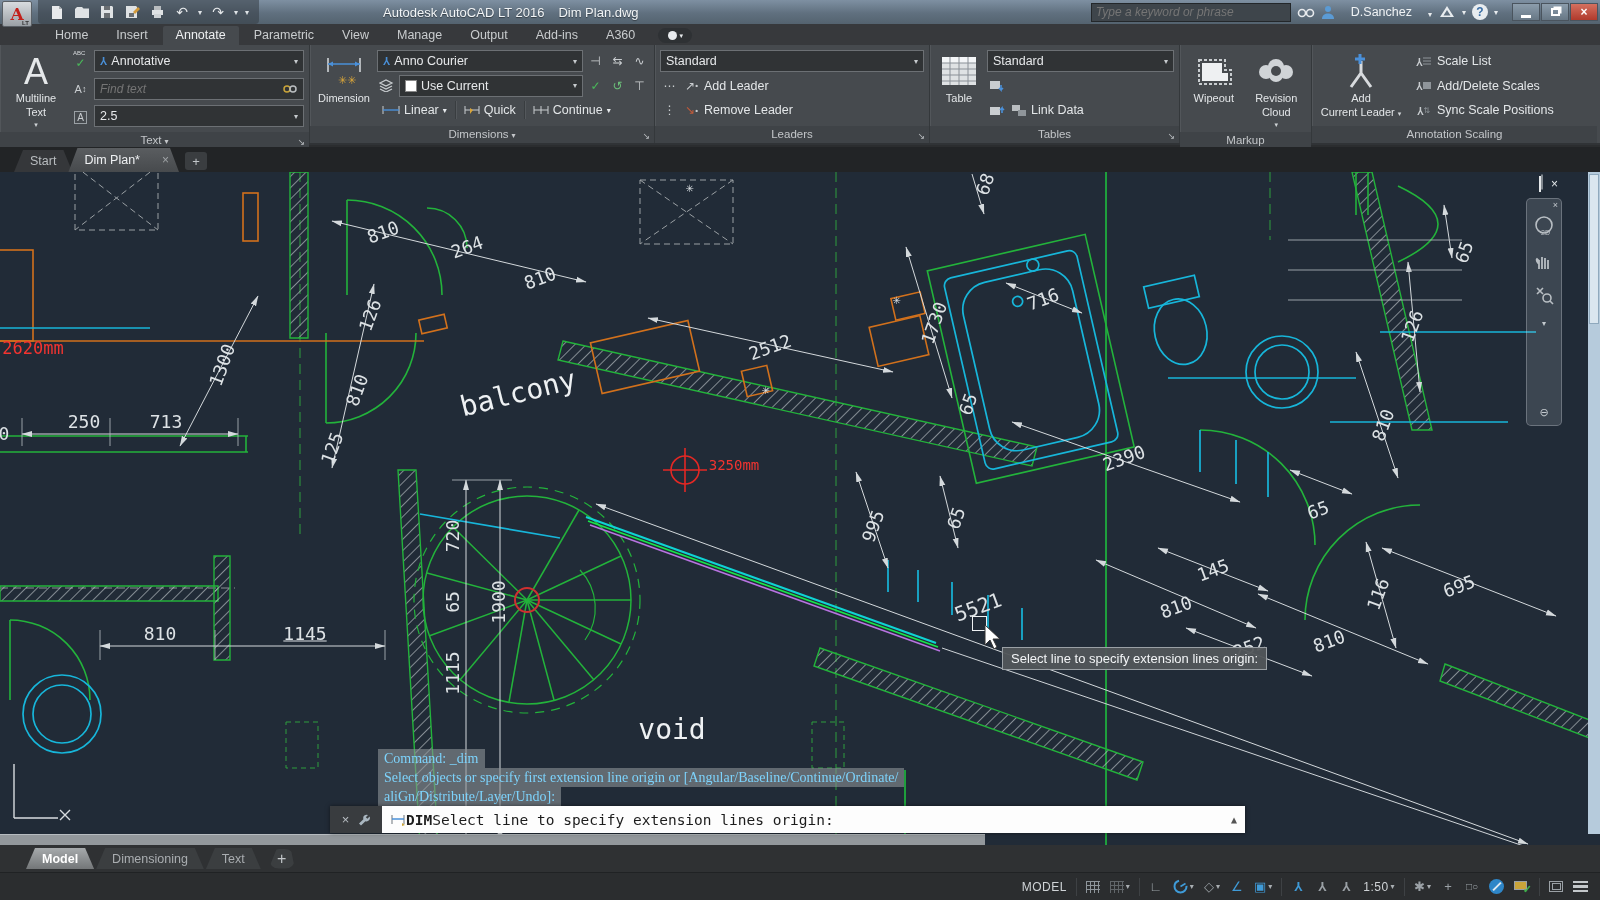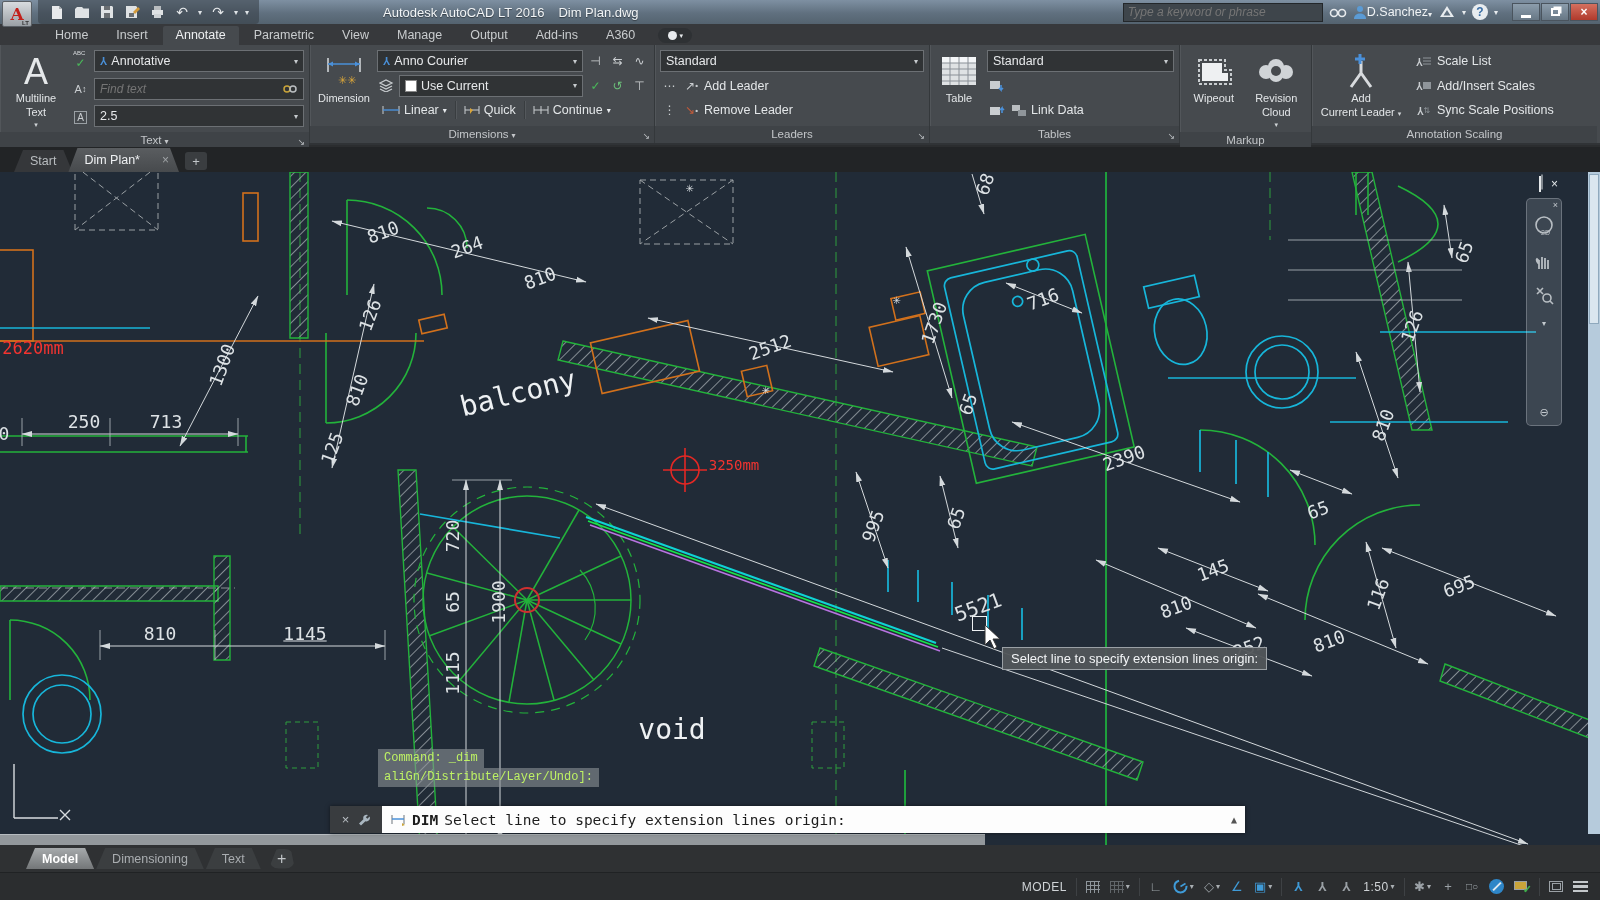--- a/index.html
+++ b/index.html
@@ -12,21 +12,21 @@
   .acad-a{color:#c2201a;font-size:17px;font-weight:bold;font-family:"DejaVu Serif",serif;line-height:1}
   .acad-lt{position:absolute;bottom:0;right:2px;font-size:6px;color:#333;font-weight:bold}
   .qat{position:absolute;left:38px;top:0;height:24px;display:flex;align-items:center;gap:7px;padding:0 10px;background:rgba(52,60,68,.55);border-radius:0 0 4px 4px}
   .qat .qi{width:18px;height:16px;display:flex;align-items:center;justify-content:center;color:#e6e9eb;font-size:14px}
   .qcaret{color:#dfe3e6;font-size:8px}
   .title-text{position:absolute;left:383px;top:0;height:24px;display:flex;align-items:center;gap:14px;color:#f2f5f7;font-size:13px;text-shadow:0 1px 1px rgba(0,0,0,.45)}
   .tb-right{position:absolute;right:2px;top:0;height:24px;display:flex;align-items:center;gap:6px}
   .search-wrap{display:flex;align-items:center;background:#3e454b;border:1px solid #23272a;height:19px;width:200px;padding:0 4px}
   .search-wrap input{flex:1;background:transparent;border:none;outline:none;color:#b7bdc2;font-style:italic;font-size:12px;font-family:"Liberation Sans",sans-serif}
   .binoc{display:inline-flex}
-  .tb-user{display:flex;align-items:flex-end;gap:0;color:#f0f3f5;font-size:12.5px}
+  .tb-user{display:flex;align-items:flex-end;gap:16px;color:#f0f3f5;font-size:12.5px}
   .caret-s{font-size:8px;color:#e8ebee}
   .helpq{width:16px;height:16px;border-radius:50%;background:#e8ecef;color:#3a6ea5;font-weight:bold;font-size:12px;display:flex;align-items:center;justify-content:center}
   .winbtns{display:flex;gap:1px;margin-left:8px}
   .wb{width:28px;height:18px;border:1px solid #4a545e;background:linear-gradient(180deg,#8c9dac,#677785);display:flex;align-items:center;justify-content:center;color:#fff}
   .wb.close{background:linear-gradient(180deg,#d4705f,#b03a2c);font-size:12px;font-weight:bold}
   .wb .minbar{width:10px;height:3px;background:#fff;margin-top:8px}
   .wb .restico{width:9px;height:8px;border:2px solid #fff;box-shadow:2px -2px 0 -0.5px #fff}
 
   
   .tabrow{position:absolute;left:0;top:24px;width:1600px;height:21px;background:#37393c;display:flex;align-items:flex-end;padding-left:42px;gap:2px}
@@ -73,27 +73,27 @@
   .vp-ctrls .minbar2{width:9px;height:2px;background:#e4e8ea;margin-top:7px}
   .navbar{position:absolute;left:1526px;top:26px;width:36px;height:228px;background:rgba(205,210,215,.16);border:1px solid rgba(230,235,240,.28);border-radius:5px;display:flex;flex-direction:column;align-items:center;gap:14px;padding-top:16px;color:#c3c9ce}
   .navbar .nx{position:absolute;top:1px;right:3px;font-size:9px}
   .scroll-v{position:absolute;left:1588px;top:0;width:12px;height:662px;background:#b6cbdc}
   .scroll-v .thumb{position:absolute;left:1px;top:2px;width:10px;height:150px;background:#dae6ef;border:1px solid #8fa9bd}
   .scroll-h{position:absolute;left:0;top:662px;width:985px;height:11px;background:#93989c;border-top:1px solid #b7bcc0}
   .ucs{position:absolute;left:0;top:580px;color:#d7dcdf}
   .tooltip{position:absolute;left:1002px;top:475px;background:rgba(82,86,90,.95);border:1px solid #9aa0a5;color:#f2f4f6;font-size:13px;padding:3px 8px;white-space:nowrap;z-index:8}
   .pickbox{position:absolute;left:972px;top:444px;width:15px;height:15px;border:1.5px solid #eef1f3;z-index:8}
   .cursor-arrow{position:absolute;left:982px;top:452px;z-index:9}
-  .cmd-history{position:absolute;left:378px;top:577px;z-index:7;font-family:Liberation Mono, monospace;font-size:12px;color:#bef264}
+  .cmd-history{position:absolute;left:378px;top:577px;z-index:7;font-family:Liberation Serif, serif;font-size:14px;color:#7dd3fc}
   .cmd-history .hline{display:table;background:rgba(140,146,150,.6);padding:1px 6px;line-height:17px}
 
   
   .cmdbar{position:absolute;left:330px;top:806px;width:915px;height:27px;display:flex;z-index:10;box-shadow:0 0 4px rgba(0,0,0,.5)}
   .cmd-left{width:52px;background:#393c3f;display:flex;align-items:center;justify-content:center;gap:8px;color:#b9bfc4;font-size:13px}
-  .cmd-main{flex:1;background:#fdfdfd;display:flex;align-items:center;gap:6px;padding:0 8px;font-family:"DejaVu Sans Mono",monospace;font-size:14.5px;color:#1c1c1c}
+  .cmd-main{flex:1;background:#fdfdfd;display:flex;align-items:center;gap:0;padding:0 8px;font-family:"DejaVu Sans Mono",monospace;font-size:14.5px;color:#1c1c1c}
   .cmd-main b{font-weight:bold}
   .cmd-up{margin-left:auto;color:#555;font-size:10px}
 
   
   .layoutrow{position:absolute;left:0;top:845px;width:1600px;height:27px;background:#2f3133;display:flex;align-items:center;padding-left:26px;gap:2px}
   .ltab{height:21px;display:flex;align-items:center;padding:0 16px;font-size:12.5px;color:#a9adb0;background:#3b3e40;clip-path:polygon(9px 0,calc(100% - 9px) 0,100% 100%,0 100%)}
   .ltab.active{background:linear-gradient(180deg,#a6aaac,#737678);color:#fff;font-weight:bold}
   .lplus{width:26px;height:20px;background:#3b3e40;border-radius:10px;color:#c2c6c9;display:flex;align-items:center;justify-content:center;margin-left:6px;clip-path:polygon(8px 0,calc(100% - 4px) 0,100% 100%,0 100%)}
   .statusrow{position:absolute;left:0;top:872px;width:1600px;height:28px;background:#2b2d2f;border-top:1px solid #202224;display:flex;align-items:center;justify-content:flex-end;padding-right:8px;gap:2px}
   .sbtn{height:22px;min-width:22px;display:flex;align-items:center;justify-content:center;gap:2px;padding:0 4px;color:#9ba1a6;font-size:13px;border-radius:2px}
@@ -452,21 +452,21 @@
               </span>
             <span>Scale List</span>
           </div>
           <div class="rbtn">
             <span class="si">
                 <span class="flipY" style="font-size:10px;color:#c9cdd0">Y</span>
                 <svg width="8" height="9">
                   <rect x="0" y="1" width="8" height="7" fill="#8f959a"></rect>
                 </svg>
               </span>
-            <span>Add/Insert Scales</span>
+            <span>Add/Delete Scales</span>
           </div>
           <div class="rbtn">
             <span class="si">
                 <span class="flipY" style="font-size:10px;color:#c9cdd0">Y</span>
                 <span style="font-size:8px;color:#8f959a">⇅</span>
               </span>
             <span>Sync Scale Positions</span>
           </div>
         </div>
       </div>
@@ -747,20 +747,21 @@
 
     <div class="ucs">
       <svg width="90" height="70">
           <path d="M14 66V12M14 66h44" stroke="#d7dcdf" stroke-width="1.4" fill="none"></path>
           <path d="M60 58l10 10M70 58l-10 10" stroke="#d7dcdf" stroke-width="1.4"></path>
         </svg>
     </div>
 
     <div class="cmd-history">
       <div class="hline">Command: _dim</div>
+      <div class="hline">Select objects or specify first extension line origin or [Angular/Baseline/Continue/Ordinate/</div>
       <div class="hline">aliGn/Distribute/Layer/Undo]:</div>
     </div>
 
     <div class="pickbox"></div>
     <div class="cursor-arrow">
       <svg width="22" height="26">
           <polygon points="3,1 3,21 8,16 12,25 15,23 11,15 18,15" fill="#fff" stroke="#333" stroke-width="1"></polygon>
         </svg>
     </div>
     <div class="tooltip">Select line to specify extension lines origin:</div>

